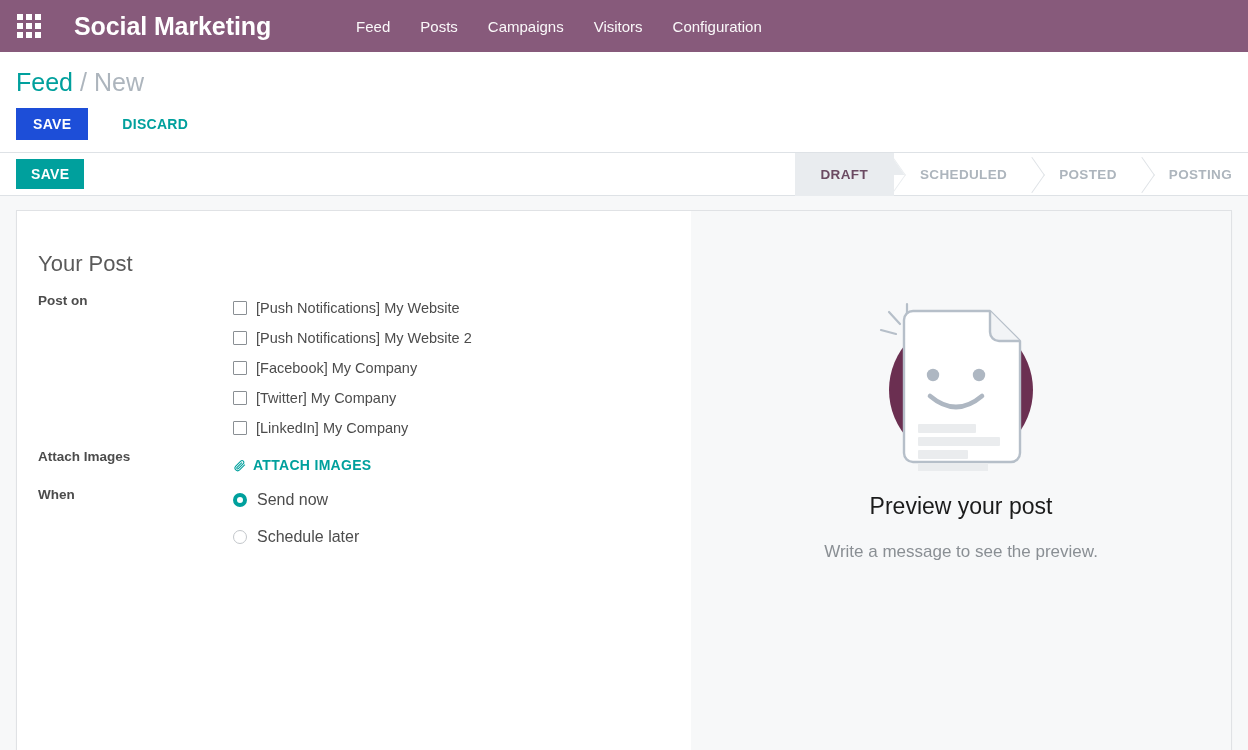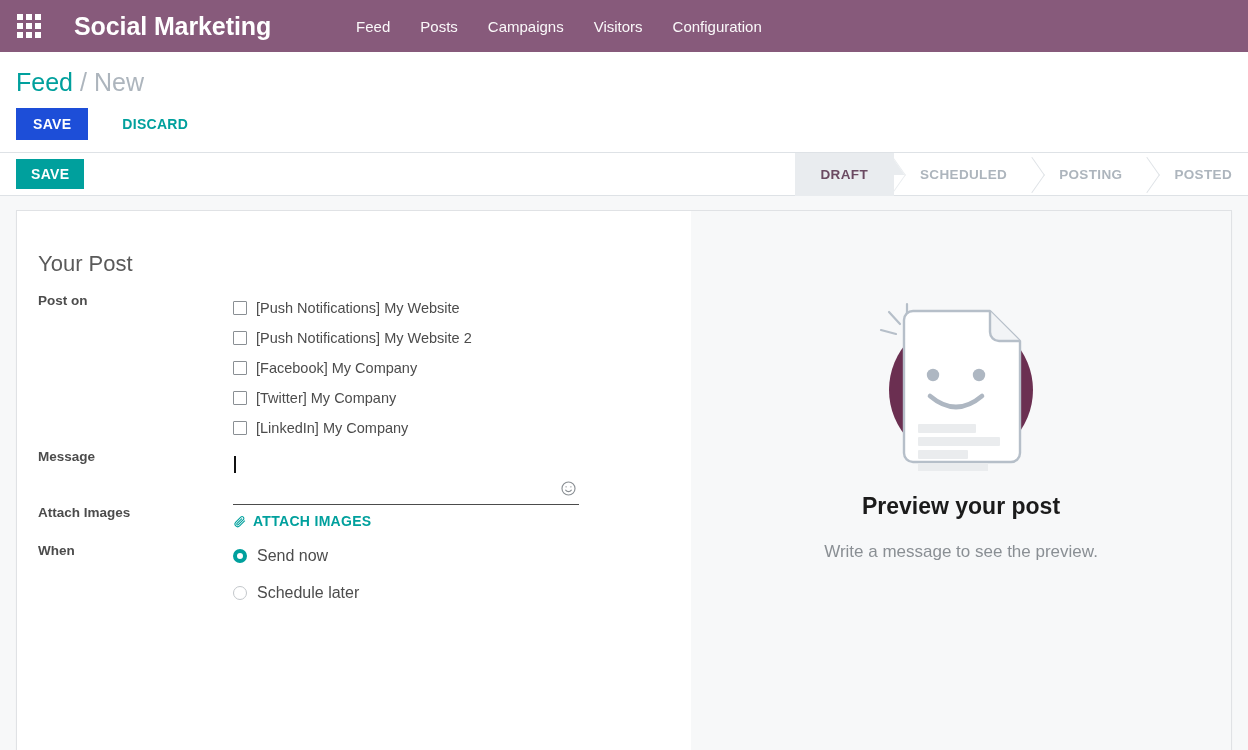--- a/index.html
+++ b/index.html
@@ -346,21 +346,21 @@
     flex: 1 1 auto;
     background: #F7F8F9;
     display: flex;
     flex-direction: column;
     align-items: center;
     padding-top: 72px;
   }
   .illus { width: 190px; height: 188px; margin-bottom: 22px; }
   .preview-title {
     font-size: 23px;
-    font-weight: 700;
+    font-weight: 400;
     color: #1b1b1b;
     margin-bottom: 22px;
     text-align: center;
   }
   .preview-sub {
     font-size: 17px;
     color: #8a8f94;
     text-align: center;
   }
 </style>
@@ -401,22 +401,22 @@
     <button class="btn-save">SAVE</button>
     <button class="btn-discard">DISCARD</button>
   </div>
 </div>
 
 <div class="statusbar-row">
   <button class="btn-post">SAVE</button>
   <div class="statusbar">
     <div class="stat-pill active">DRAFT</div>
     <div class="stat-pill">SCHEDULED</div>
+    <div class="stat-pill">POSTED</div>
     <div class="stat-pill">POSTING</div>
-    <div class="stat-pill">POSTED</div>
   </div>
 </div>
 
 <div class="sheet-bg">
   <div class="sheet">
 
     <div class="form-col">
       <div class="form-title">Your Post</div>
 
       <table class="form-table">
@@ -443,36 +443,20 @@
                 <span class="chk-label">[Twitter] My Company</span>
               </label>
               <label class="chk-item">
                 <span class="chk-box"></span>
                 <span class="chk-label">[LinkedIn] My Company</span>
               </label>
             </div>
           </td>
         </tr>
 
-        <tr class="row-gap-msg">
-          <td class="lbl">Message</td>
-          <td class="fld">
-            <div class="msg-wrap">
-              <span class="msg-caret"></span>
-              <span class="emoji-btn">
-                <svg width="17" height="17" viewBox="0 0 24 24" fill="none" stroke="#8a8f94" stroke-width="1.6">
-                  <circle cx="12" cy="12" r="9.2"></circle>
-                  <circle cx="8.6" cy="9.7" r="1.05" fill="#8a8f94" stroke="none"></circle>
-                  <circle cx="15.4" cy="9.7" r="1.05" fill="#8a8f94" stroke="none"></circle>
-                  <path d="M8 14.4c1 1.4 2.4 2.1 4 2.1s3-0.7 4-2.1" stroke-linecap="round"></path>
-                </svg>
-              </span>
-            </div>
-          </td>
-        </tr>
 
         <tr>
           <td class="lbl">Attach Images</td>
           <td class="fld">
             <button class="attach-btn">
               <span class="clip-icon">
                 <svg width="13" height="13" viewBox="0 0 24 24" fill="none" stroke="#00A09D" stroke-width="2" stroke-linecap="round" stroke-linejoin="round">
                   <path d="M21.4 11.05l-9.2 9.2a5 5 0 0 1-7.07-7.07l9.2-9.2a3.33 3.33 0 0 1 4.71 4.71l-9.2 9.2a1.67 1.67 0 0 1-2.36-2.36l8.49-8.49"></path>
                 </svg>
               </span>

